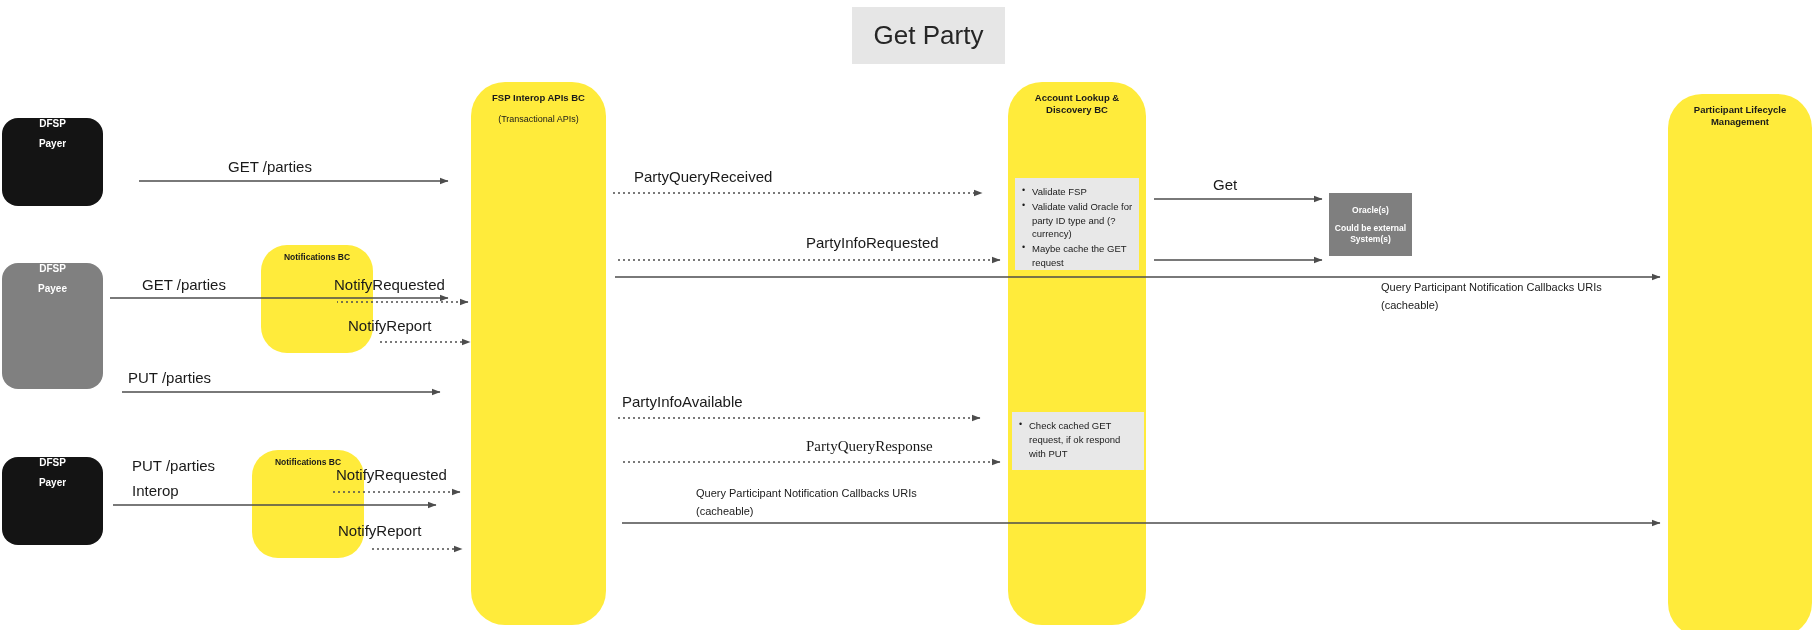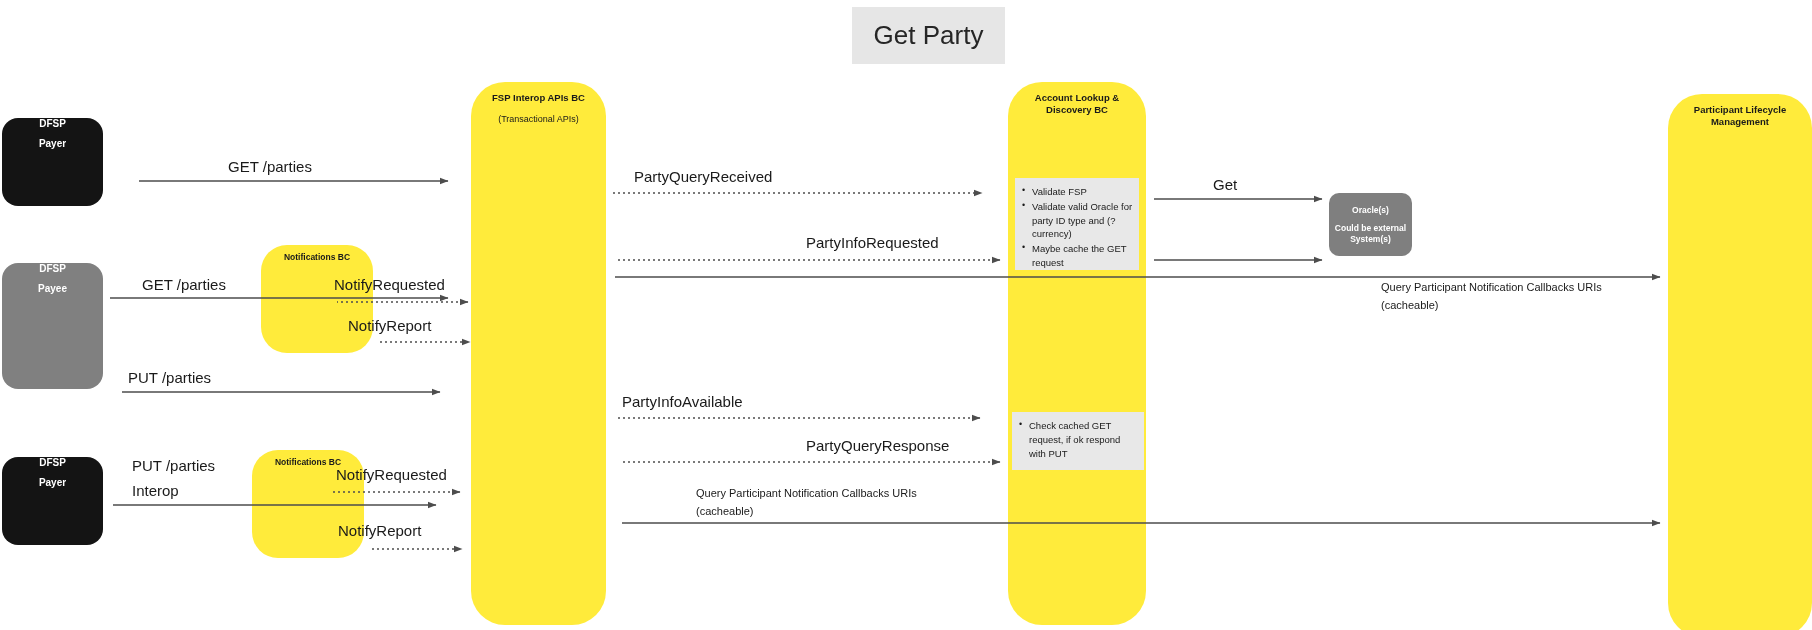--- a/index.html
+++ b/index.html
@@ -44,21 +44,21 @@
     font-size: 10px;
     font-weight: 700;
     line-height: 1.1;
   }
   .actor .l1 { margin-bottom: 9px; }
   .actor.dark { background: #141414; }
   .actor.gray { background: #808080; }
 
   .oracle-box {
     background: #7f7f7f;
-    border-radius: 10px;
+    border-radius: 0;
     color: #ffffff;
     font-size: 8.5px;
     font-weight: 700;
     display: flex;
     flex-direction: column;
     align-items: center;
     justify-content: center;
     text-align: center;
     line-height: 1.25;
     padding: 4px;
@@ -261,21 +261,21 @@
 
   <div class="abs msg-label" style="left:348px; top:317px;">NotifyReport</div>
 
   <div class="abs msg-label small" style="left:1381px; top:281px;">Query Participant Notification Callbacks URIs</div>
   <div class="abs msg-label small" style="left:1381px; top:299px;">(cacheable)</div>
 
   <div class="abs msg-label" style="left:128px; top:369px;">PUT /parties</div>
 
   <div class="abs msg-label" style="left:622px; top:393px;">PartyInfoAvailable</div>
 
-  <div class="abs msg-label" style="left:806px; top:437px;">PartyQueryResponse</div>
+  <div class="abs msg-label" style="left:806px; top:437px;font-family:Liberation Serif, serif;">PartyQueryResponse</div>
 
   <div class="abs msg-label" style="left:132px; top:457px;">PUT /parties</div>
   <div class="abs msg-label" style="left:132px; top:482px;">Interop</div>
 
   <div class="abs msg-label" style="left:336px; top:466px;">NotifyRequested</div>
 
   <div class="abs msg-label" style="left:338px; top:522px;">NotifyReport</div>
 
   <div class="abs msg-label small" style="left:696px; top:487px;">Query Participant Notification Callbacks URIs</div>
   <div class="abs msg-label small" style="left:696px; top:505px;">(cacheable)</div>

